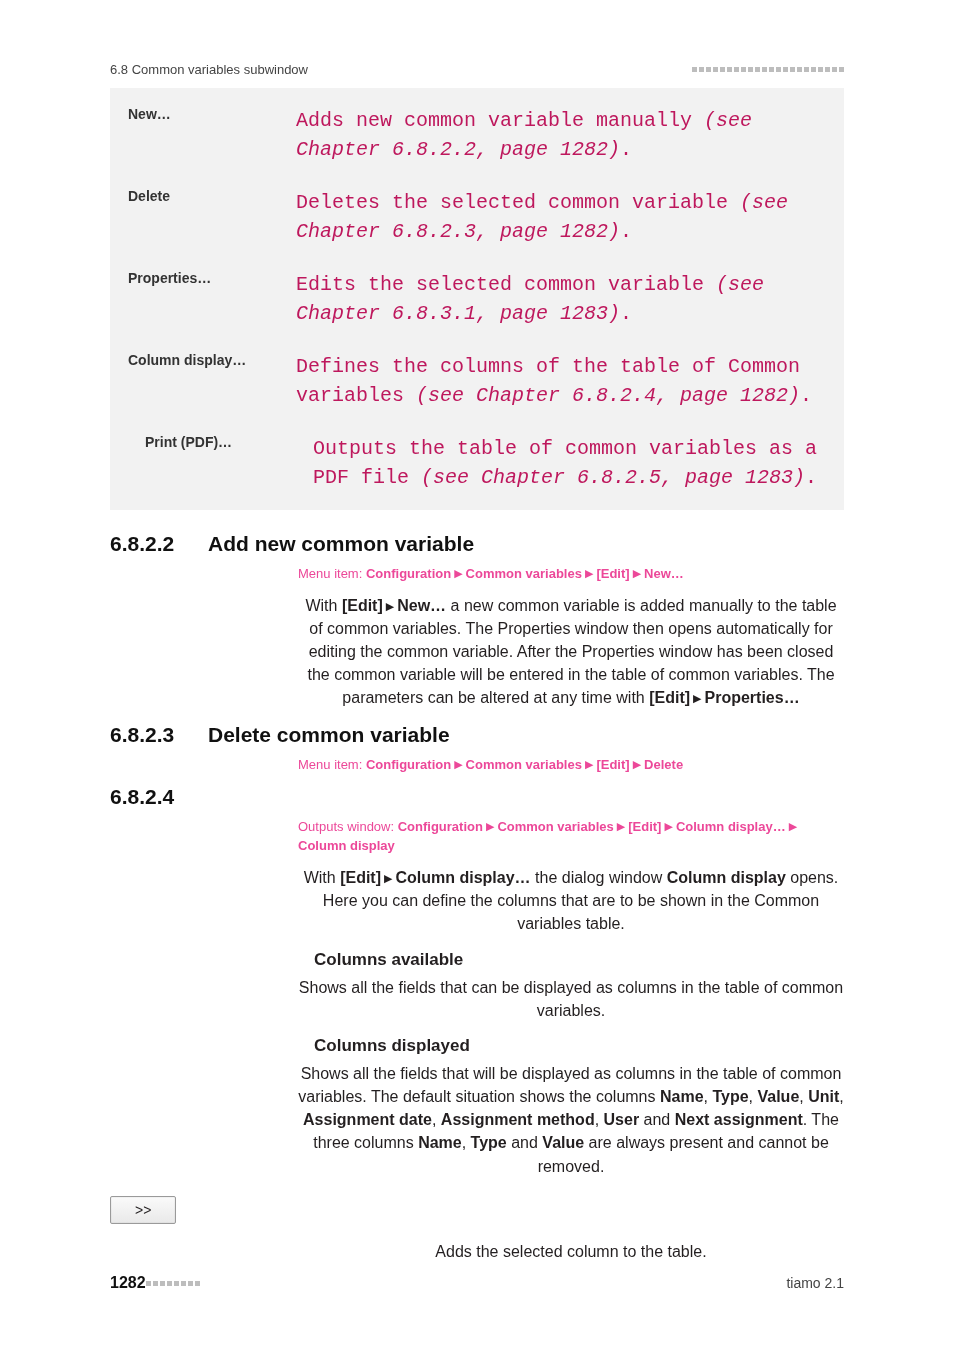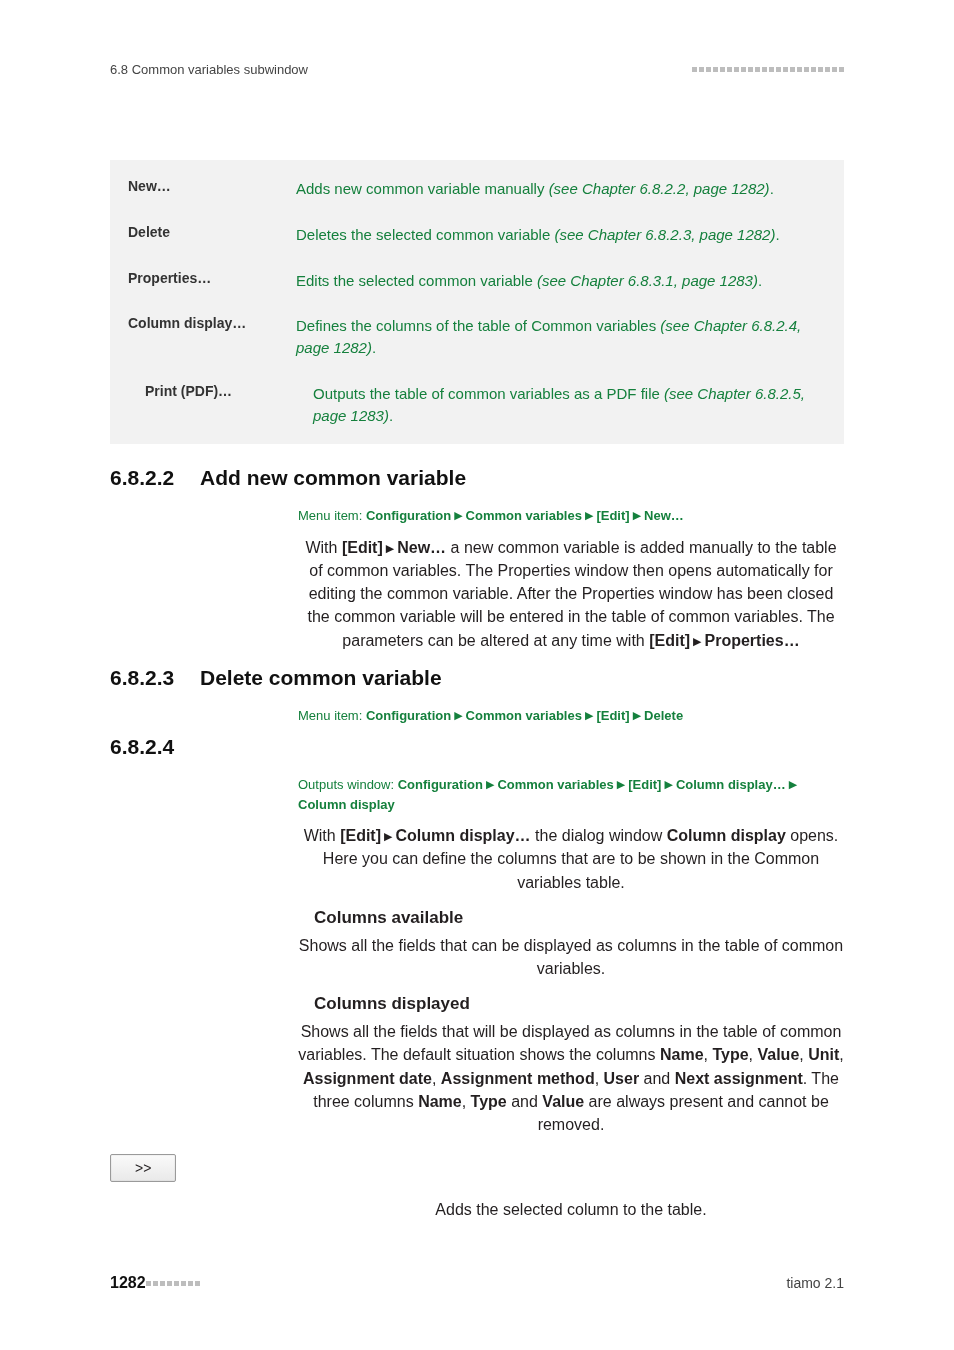--- a/index.html
+++ b/index.html
@@ -10,21 +10,21 @@
     height: 1350px;
     font-family: "Segoe UI", "Helvetica Neue", Arial, sans-serif;
     color: #231f20;
     background: #ffffff;
   }
   .page {
     position: relative;
     width: 954px;
     height: 1350px;
     box-sizing: border-box;
-    padding: 120px 110px 60px 110px;
+    padding: 48px 110px 60px 110px;
   }
   .header {
     position: absolute;
     top: 62px;
     left: 110px;
     right: 110px;
     display: flex;
     justify-content: space-between;
     align-items: center;
     font-size: 13px;
@@ -69,24 +69,25 @@
   .defrow:first-child { padding-top: 0; }
   .defrow:last-child { padding-bottom: 0; margin-left: 17px; }
   .term {
     width: 168px;
     font-weight: 700;
     font-size: 14px;
     color: #333;
     flex-shrink: 0;
   }
   .desc {
-    font-size: 15px;
+    font-size: 20px;
     line-height: 1.45;
     flex: 1;
-    color: #15803d;
+    color: #be185d;
+    font-family: Liberation Mono, monospace;
   }
   .desc .ref {
     font-style: italic;
   }
 
   .sec {
     margin-top: 10px;
   }
   .sec-heading {
     display: flex;
@@ -94,28 +95,29 @@
     font-size: 21px;
     color: #111;
     margin: 10px 0 6px 0;
   }
   .sec-num {
     width: 90px;
     flex-shrink: 0;
   }
   .sec-title {
     flex: 1;
+    margin-left: 8px;
   }
   .indent {
     margin-left: 188px;
   }
   .menu-line {
     font-size: 13px;
-    color: #15803d;
-    margin: 16px 0 10px 0;
+    color: #ec4899;
+    margin: 8px 0 10px 0;
     line-height: 1.5;
   }
   .tri {
     display: inline-block;
     margin: 0 3px;
     font-size: 11px;
     position: relative;
     top: -1px;
   }
   .body-text {

